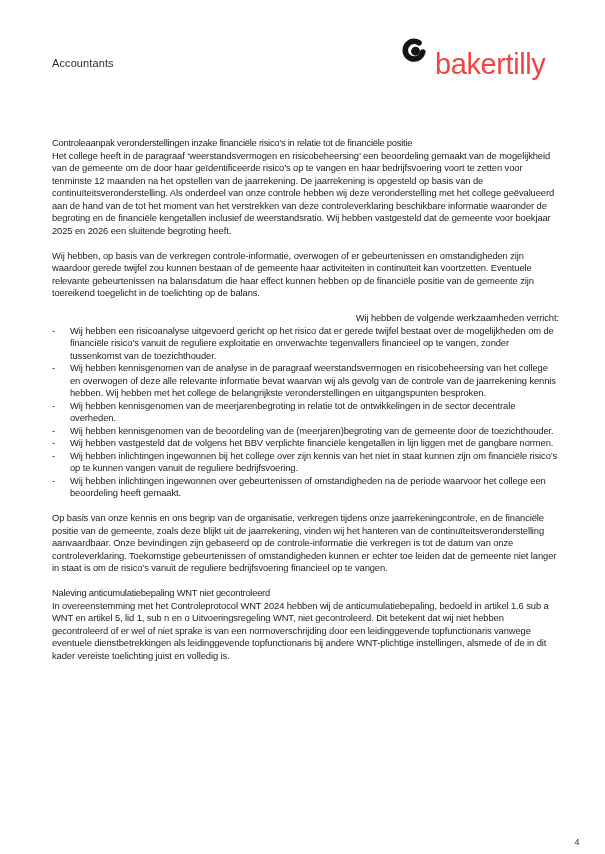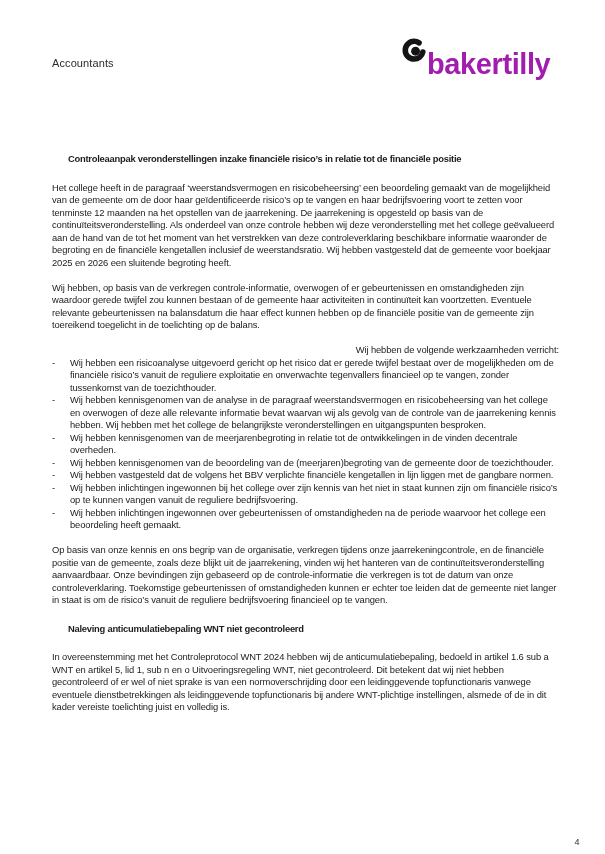--- a/index.html
+++ b/index.html
@@ -37,44 +37,45 @@
     display: flex;
     align-items: flex-start;
   }
   .brand svg {
     width: 25px;
     height: 31px;
     display: block;
   }
   .brand-wordmark {
     font-size: 29px;
-    font-weight: 700;
+    font-weight: 400;
     letter-spacing: -0.4px;
-    color: #a21caf;
+    color: #ef4444;
     line-height: 29px;
+    margin-left: 8px;
     margin-top: 16px;
   }
 
   
   .content {
     position: absolute;
     left: 52px;
     top: 137px;
     width: 507px;
     font-size: 9.4px;
     letter-spacing: -0.1px;
     line-height: 12.5px;
     color: #1c1c1c;
     text-align: left;
   }
   .heading {
-    font-weight: 700;
+    font-weight: 400;
     white-space: nowrap;
     letter-spacing: -0.25px;
-    margin: 16px;
+    margin: 0;
   }
   .para {
     margin: 0 0 12.5px 0;
   }
   .list-intro {
     margin: 0;
     text-align: right;
   }
   .work-list {
     margin: 0 0 12.5px 0;
@@ -130,21 +131,21 @@
       <div class="bullet-row">
         <span class="bullet-marker">-</span>
         <span class="bullet-text">Wij hebben een risicoanalyse uitgevoerd gericht op het risico dat er gerede twijfel bestaat over de mogelijkheden om de financiële risico’s vanuit de reguliere exploitatie en onverwachte tegenvallers financieel op te vangen, zonder tussenkomst van de toezichthouder.</span>
       </div>
       <div class="bullet-row">
         <span class="bullet-marker">-</span>
         <span class="bullet-text">Wij hebben kennisgenomen van de analyse in de paragraaf weerstandsvermogen en risicobeheersing van het college en overwogen of deze alle relevante informatie bevat waarvan wij als gevolg van de controle van de jaarrekening kennis hebben. Wij hebben met het college de belangrijkste veronderstellingen en uitgangspunten besproken.</span>
       </div>
       <div class="bullet-row">
         <span class="bullet-marker">-</span>
-        <span class="bullet-text">Wij hebben kennisgenomen van de meerjarenbegroting in relatie tot de ontwikkelingen in de vinden decentrale overheden.</span>
+        <span class="bullet-text">Wij hebben kennisgenomen van de meerjarenbegroting in relatie tot de ontwikkelingen in de sector decentrale overheden.</span>
       </div>
       <div class="bullet-row">
         <span class="bullet-marker">-</span>
         <span class="bullet-text">Wij hebben kennisgenomen van de beoordeling van de (meerjaren)begroting van de gemeente door de toezichthouder.</span>
       </div>
       <div class="bullet-row">
         <span class="bullet-marker">-</span>
         <span class="bullet-text">Wij hebben vastgesteld dat de volgens het BBV verplichte financiële kengetallen in lijn liggen met de gangbare normen.</span>
       </div>
       <div class="bullet-row">

